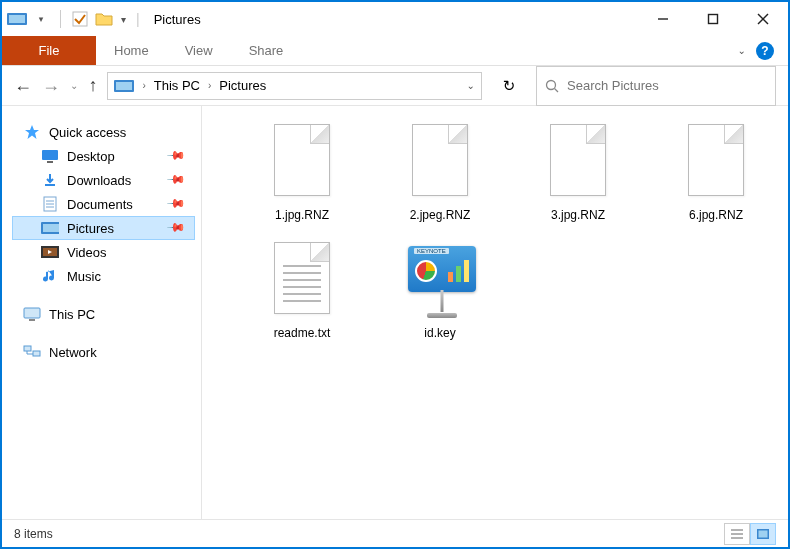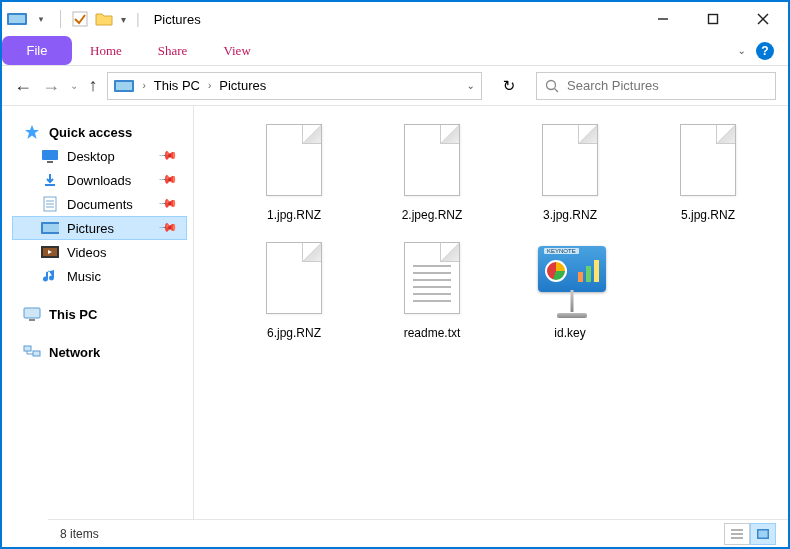--- a/index.html
+++ b/index.html
@@ -10,54 +10,54 @@
     .titlebar-left { display: flex; align-items: center; gap: 2px; padding-left: 4px; }
     .qat-icon { width: 22px; height: 22px; display: flex; align-items: center; justify-content: center; }
     .sep { color: #ccc; margin: 0 4px; font-size: 14px; }
     .title-text { font-size: 13px; margin-left: 8px; color: #000; }
     .titlebar-divider { width:1px; height:18px; background:#ccc; margin:0 6px; }
     .window-controls { margin-left: auto; display: flex; }
     .win-btn { width: 50px; height: 32px; display: flex; align-items: center; justify-content: center; }
 
     
     .ribbon { height: 30px; display: flex; align-items: stretch; border-bottom: 1px solid #e1e1e1; background:#fff; }
-    .ribbon-file { width: 70px; background: #8b5cf6; color: #fff; display:flex; align-items:center; justify-content:center; font-size:13px;border-radius:7px; }
-    .ribbon-tab { padding: 0 18px; display:flex; align-items:center; font-size:13px; color:#be185d;font-family:Liberation Serif, serif; }
+    .ribbon-file { width: 94px; background: #c2410c; color: #fff; display:flex; align-items:center; justify-content:center; font-size:13px; }
+    .ribbon-tab { padding: 0 18px; display:flex; align-items:center; font-size:13px; color:#737373; }
     .ribbon-spacer { flex: 1; }
     .ribbon-right { display:flex; align-items:center; gap:10px; padding-right:14px; }
     .caret-down { font-size:10px; color:#555; }
     .help-icon { width:18px; height:18px; border-radius:50%; background:#0078d7; color:#fff; font-size:12px; font-weight:bold; display:flex; align-items:center; justify-content:center; }
 
     
     .navrow { height: 40px; display:flex; align-items:center; padding: 4px 12px; gap:10px; border-bottom:1px solid #e5e5e5; }
     .nav-arrows { display:flex; align-items:center; gap:10px; }
     .nav-arrow { font-size:18px; color:#888; }
     .nav-arrow.active { color:#333; }
     .addr { flex:1; height:28px; border:1px solid #ccc; display:flex; align-items:center; padding:0 6px; gap:4px; font-size:13px; }
     .addr .crumb { display:flex; align-items:center; gap:4px; }
     .addr .chev { font-size:10px; color:#666; padding:0 4px; }
     .addr-tail { margin-left:auto; display:flex; align-items:center; gap:8px; color:#555; font-size:12px;}
     .refresh-box { width:34px; height:28px; display:flex; align-items:center; justify-content:center; font-size:15px; }
-    .searchbox { width:240px; height:28px; border:1px solid #ccc; display:flex; align-items:center; padding:0 8px; color:#888; font-size:13px; gap:8px; }
+    .searchbox { width:240px; height:40px; border:1px solid #ccc; display:flex; align-items:center; padding:0 8px; color:#888; font-size:13px; gap:8px; }
     .searchbox input { border:none; outline:none; flex:1; font-size:13px; color:#555; background:transparent; }
 
     
     .body { display:flex; height: calc(100% - 34px - 30px - 40px - 28px); }
 
     
     .navtree { width:210px; border-right:1px solid #e5e5e5; padding:14px 6px 0 10px; font-size:13px; overflow:hidden; }
     .navsec { margin-bottom:14px; }
     .navitem { display:flex; align-items:center; height:24px; padding-left:28px; position:relative; gap:8px; border:1px solid transparent;}
-    .navitem.root { padding-left:10px; font-weight:bold; }
+    .navitem.root { padding-left:10px; font-weight:normal; }
     .navitem.selected { background:#cce8ff; border:1px solid #99d1ff;}
     .pin { position:absolute; right:10px; color:#7a7a7a; font-size:12px; transform:rotate(45deg); }
     .navicon { width:18px; height:16px; display:inline-flex; align-items:center; justify-content:center; flex-shrink:0; }
 
     
-    .filepane { flex:1; padding:18px 16px 0 36px; }
+    .filepane { flex:1; padding:18px 8px 0 36px; }
     .filegrid { display:grid; grid-template-columns: repeat(4, 128px); column-gap: 10px; row-gap: 20px; }
     .fileitem { display:flex; flex-direction:column; align-items:center; gap:6px; font-size:12px; text-align:center; width:128px; }
     .fileicon { width:70px; height:78px; position:relative; }
     .blank-doc { width:56px; height:72px; background:#fff; border:1px solid #bbb; position:relative; margin:auto; box-shadow: 1px 1px 2px rgba(0,0,0,0.06); }
     .blank-doc::after { content:""; position:absolute; top:0; right:0; width:18px; height:18px; background:linear-gradient(135deg,#fff 0%,#fff 48%, #ddd 50%, #eee 100%); border-left:1px solid #ccc; border-bottom:1px solid #ccc; }
     .txt-doc { width:56px; height:72px; background:#fff; border:1px solid #bbb; position:relative; margin:auto; box-shadow: 1px 1px 2px rgba(0,0,0,0.06); }
     .txt-doc::after { content:""; position:absolute; top:0; right:0; width:18px; height:18px; background:linear-gradient(135deg,#fff 0%,#fff 48%, #ddd 50%, #eee 100%); border-left:1px solid #ccc; border-bottom:1px solid #ccc; }
     .txt-lines { position:absolute; top:22px; left:8px; right:8px; }
     .txt-lines div { height:2px; background:#b8b8b8; margin-bottom:5px; }
 
@@ -68,21 +68,21 @@
     .kn-pie { width:22px; height:22px; border-radius:50%; background:conic-gradient(#f5b400 0 90deg,#3bb04a 90deg 200deg,#e03b3b 200deg 360deg); position:absolute; left:7px; top:14px; border:2px solid #fff; }
     .kn-bars { position:absolute; right:7px; top:14px; display:flex; align-items:flex-end; gap:3px; height:22px; }
     .kn-bars span { width:5px; background:#ffe36e; }
     .kn-bars span:nth-child(1){height:10px;background:#ff944b;}
     .kn-bars span:nth-child(2){height:16px;background:#6bd06b;}
     .kn-bars span:nth-child(3){height:22px;background:#ffe36e;}
     .kn-stand { width:3px; height:22px; background:linear-gradient(#ccc,#888); position:absolute; left:50%; top:48px; transform:translateX(-50%); }
     .kn-base { width:30px; height:5px; background:linear-gradient(#bbb,#888); border-radius:2px; position:absolute; left:50%; bottom:2px; transform:translateX(-50%); }
 
     
-    .statusbar { height:28px; border-top:1px solid #e5e5e5; display:flex; align-items:center; padding:0 12px; font-size:12px; color:#333;margin-left:46px; }
+    .statusbar { height:28px; border-top:1px solid #e5e5e5; display:flex; align-items:center; padding:0 12px; font-size:12px; color:#333; }
     .statusbar .spacer { flex:1; }
     .view-toggle { display:flex; gap:0; }
     .vt { width:26px; height:22px; border:1px solid #ccc; display:flex; align-items:center; justify-content:center; }
     .vt.active { background:#cce8ff; border-color:#99d1ff; }
 
     
     svg { display:block; }
   </style>
 </head>
 <body>
@@ -128,22 +128,22 @@
           <line x1="1" y1="1" x2="11" y2="11" stroke="#222" stroke-width="1.4"></line>
           <line x1="11" y1="1" x2="1" y2="11" stroke="#222" stroke-width="1.4"></line>
         </svg>
     </div>
   </div>
 </div>
 
 <div class="ribbon">
   <div class="ribbon-file">File</div>
   <div class="ribbon-tab">Home</div>
+  <div class="ribbon-tab">View</div>
   <div class="ribbon-tab">Share</div>
-  <div class="ribbon-tab">View</div>
   <div class="ribbon-spacer"></div>
   <div class="ribbon-right">
     <span class="caret-down">⌄</span>
     <span class="help-icon">?</span>
   </div>
 </div>
 
 <div class="navrow">
   <div class="nav-arrows">
     <span class="nav-arrow active">←</span>
@@ -293,26 +293,20 @@
           <div class="fileicon">
             <div class="blank-doc"></div>
           </div>
           <div>2.jpeg.RNZ</div>
         </div>
         <div class="fileitem">
           <div class="fileicon">
             <div class="blank-doc"></div>
           </div>
           <div>3.jpg.RNZ</div>
-        </div>
-        <div class="fileitem">
-          <div class="fileicon">
-            <div class="blank-doc"></div>
-          </div>
-          <div>5.jpg.RNZ</div>
         </div>
         <div class="fileitem">
           <div class="fileicon">
             <div class="blank-doc"></div>
           </div>
           <div>6.jpg.RNZ</div>
         </div>
         <div class="fileitem">
           <div class="fileicon">
             <div class="txt-doc">

